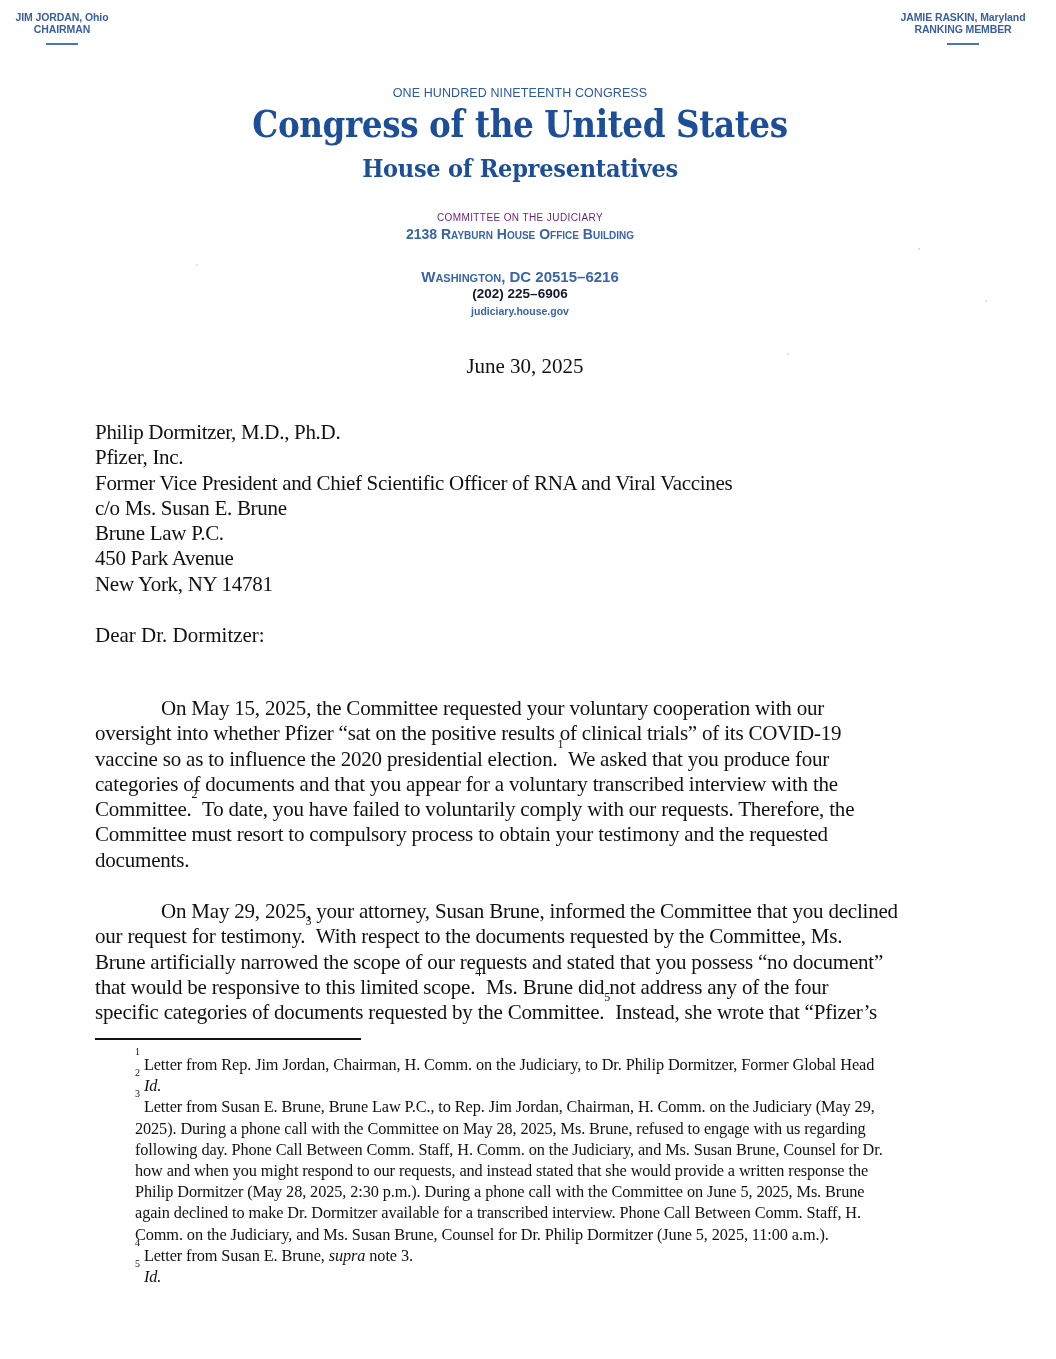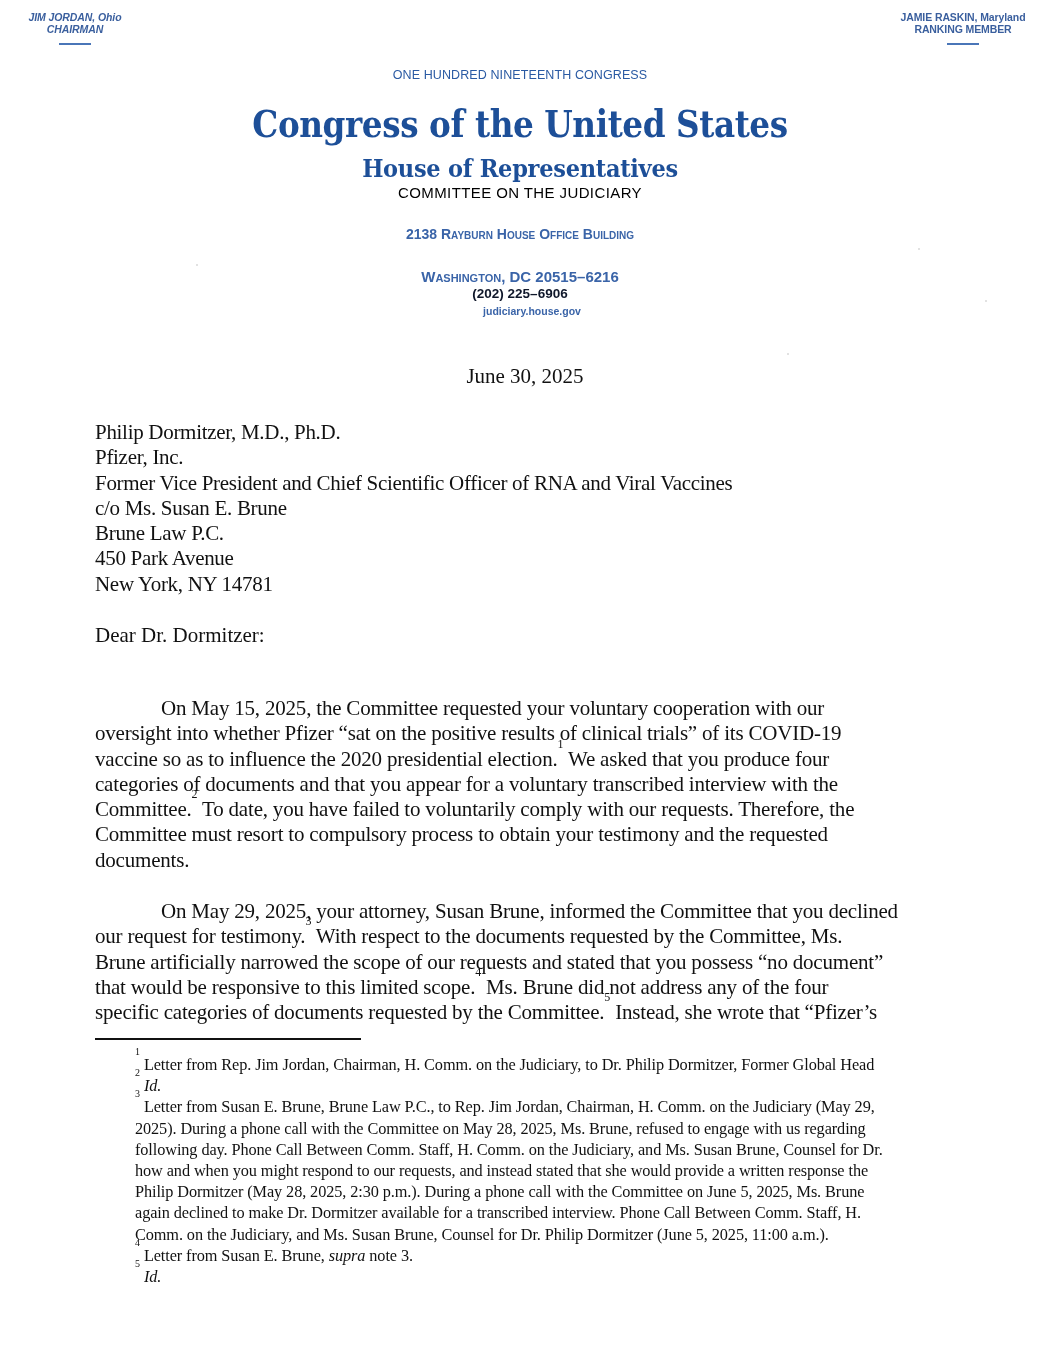--- a/index.html
+++ b/index.html
@@ -25,32 +25,32 @@
       line-height: 12px;
       color: #3a5f9e;
       letter-spacing: -0.1px;
     }
     .member .rule {
       width: 32px;
       height: 1.5px;
       background: #4a76b8;
       margin: 8px auto 0;
     }
-    .member.left { left: 22px; width: 106px; font-style: italic; }
+    .member.left { left: 9px; width: 106px; }
     .member.right { left: 888px; width: 150px; }
 
     .letterhead {
       position: absolute;
       left: 0;
       width: 1040px;
       text-align: center;
       color: #1f4e96;
     }
     .lh-congress-num {
-      top: 68px;
+      top: 86px;
       font-family: "Liberation Sans", sans-serif;
       font-size: 12.5px;
       font-weight: normal;
       color: #2a5aa3;
       letter-spacing: 0.1px;
     }
     .lh-title {
       top: 100px;
       font-family: "DejaVu Serif", serif;
       font-size: 38px;
@@ -64,24 +64,24 @@
       top: 152px;
       font-family: "DejaVu Serif", serif;
       font-size: 25px;
       font-weight: bold;
       color: #1d4f98;
       transform: scaleX(0.9);
       letter-spacing: -0.3px;
       line-height: 34px;
     }
     .lh-committee {
-      top: 184px;
-      font-family: "Liberation Sans", sans-serif;
-      font-size: 15px;
-      color: #000000;
+      top: 212px;
+      font-family: "Liberation Sans", sans-serif;
+      font-size: 10px;
+      color: #701a75;
       letter-spacing: 0.4px;
     }
     .lh-addr1, .lh-addr2 {
       font-family: "Liberation Sans", sans-serif;
       font-variant: small-caps;
       font-weight: bold;
       color: #3a64a8;
     }
     .lh-addr1 { top: 226px; font-size: 14px; }
     .lh-addr2 { top: 255px; font-size: 15px; margin-top: 13px; }
@@ -92,26 +92,25 @@
       font-size: 13.5px;
       color: #0f172a;
       text-align: center;
     }
     .lh-web {
       top: 305px;
       font-family: "Liberation Sans", sans-serif;
       font-weight: bold;
       font-size: 10.5px;
       color: #3a64a8;
-      padding-left: 12px;
     }
 
     .date {
       position: absolute;
-      top: 364px;
+      top: 354px;
       left: 0;
       width: 1050px;
       text-align: center;
       font-size: 21px;
     }
     .recipient {
       position: absolute;
       top: 420px;
       left: 95px;
       font-size: 21px;

